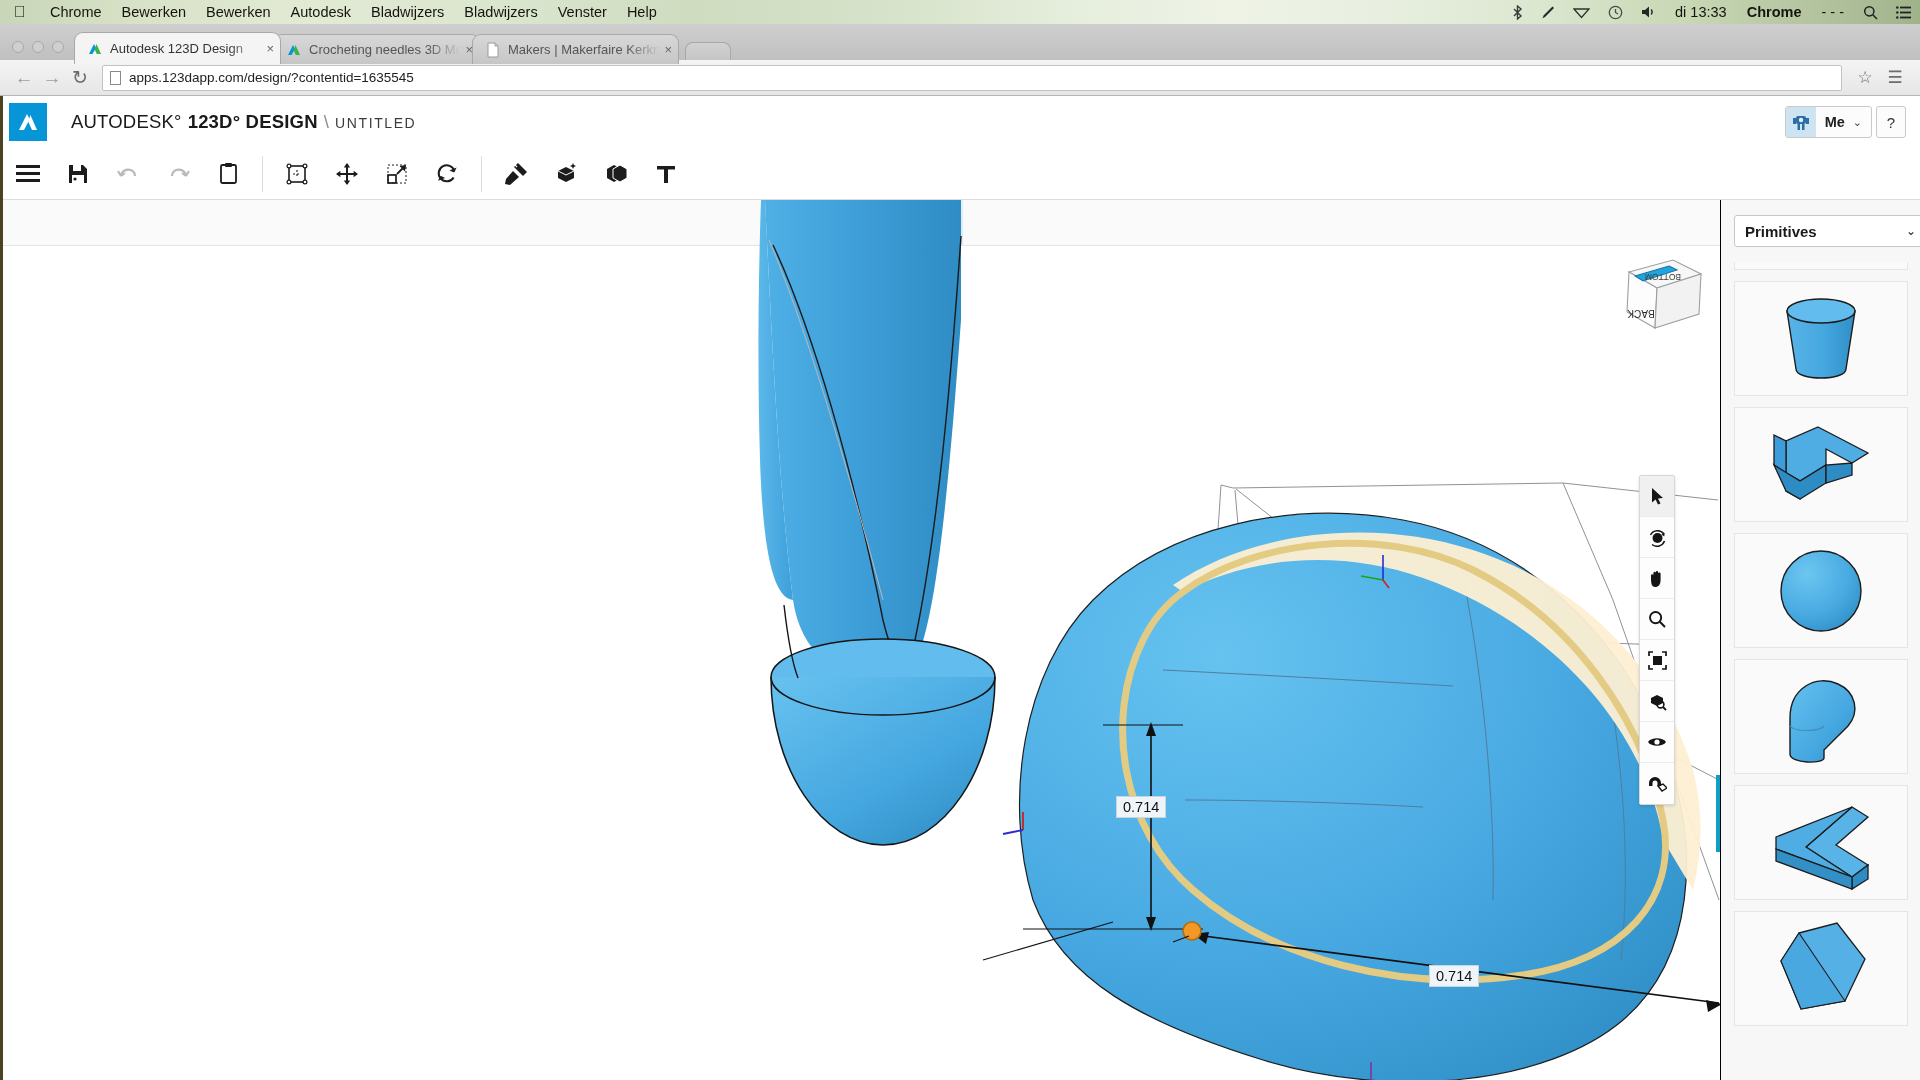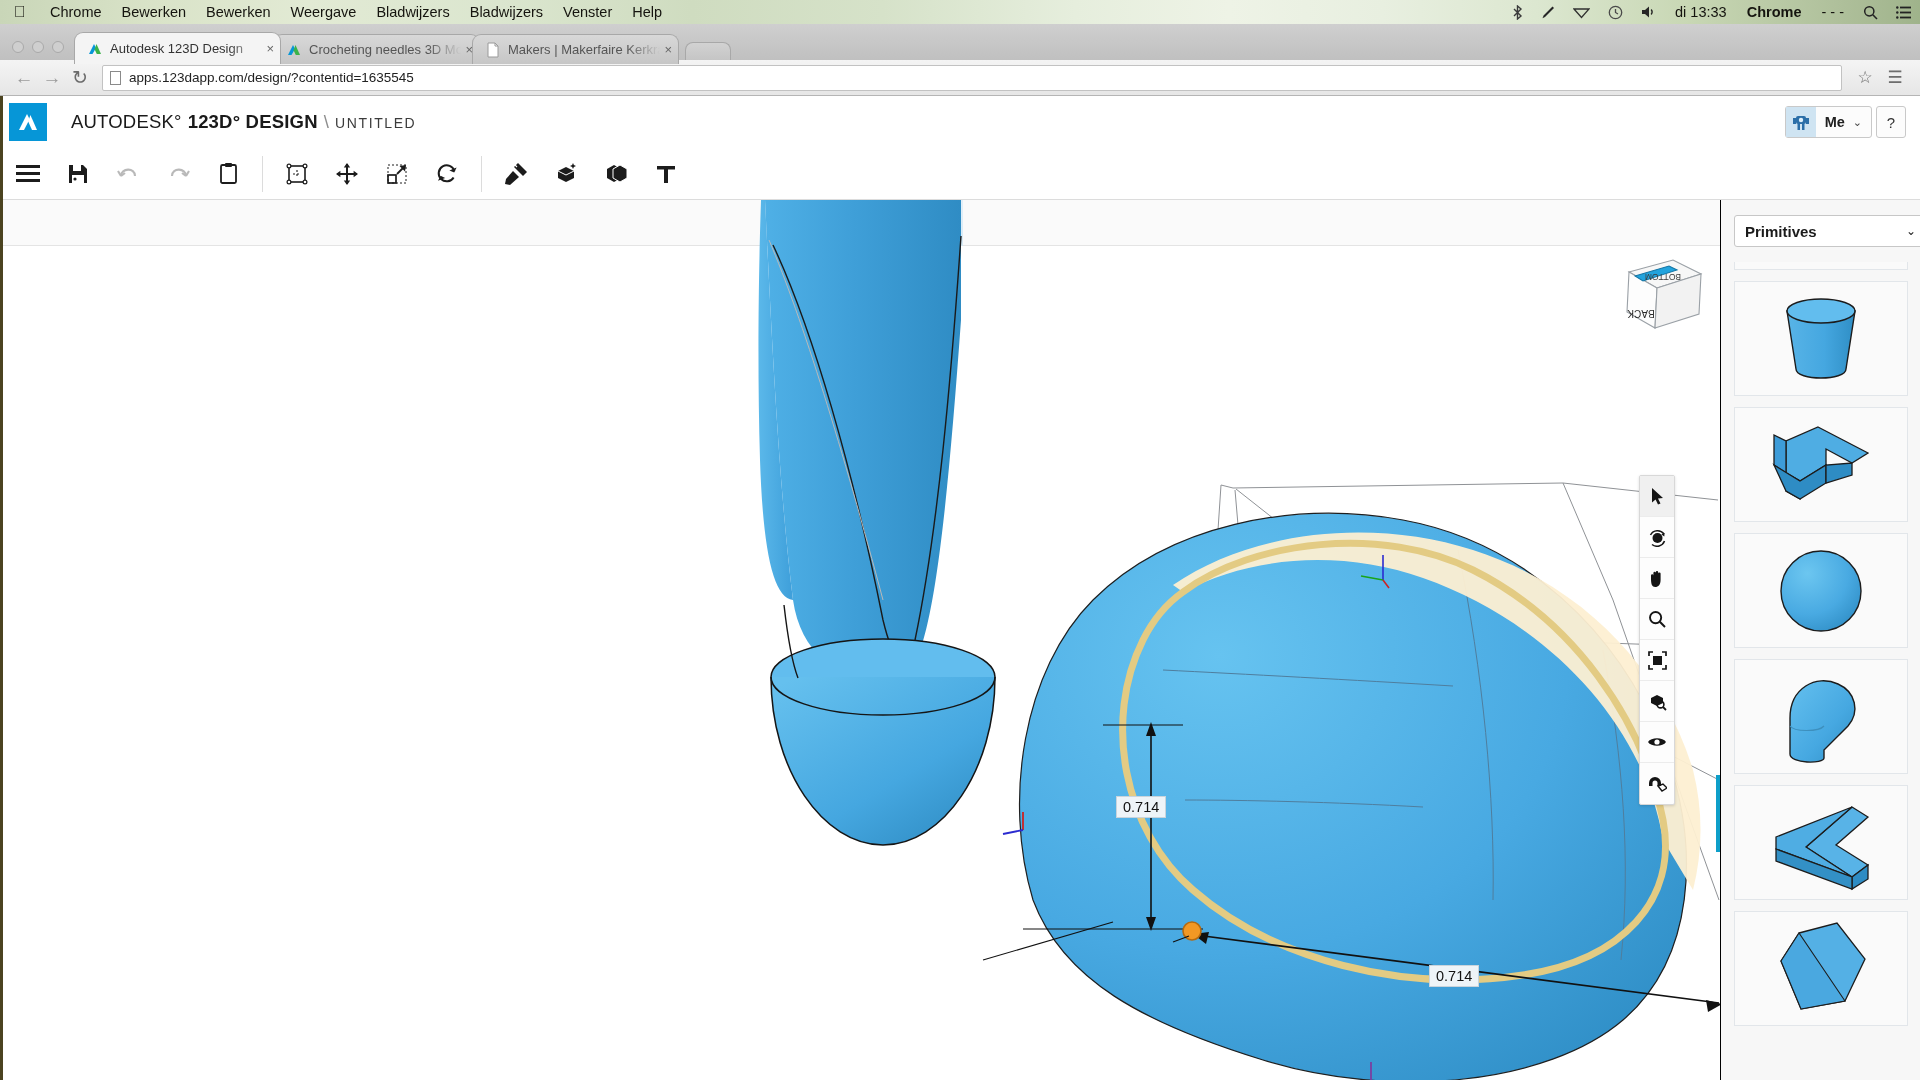--- a/index.html
+++ b/index.html
@@ -192,21 +192,21 @@
   .prim-tile.first { height: 62px; margin-top: -54px; }
 </style>
 </head>
 <body>
 
 <div id="mac-menubar">
   <span class="apple-logo"></span>
   <span class="m-item bold">Chrome</span>
   <span class="m-item">Bewerken</span>
   <span class="m-item">Bewerken</span>
-  <span class="m-item">Weergave</span>
+  <span class="m-item">Autodesk</span>
   <span class="m-item">Bladwijzers</span>
   <span class="m-item">Bladwijzers</span>
   <span class="m-item">Venster</span>
   <span class="m-item">Help</span>
   <span class="spacer"></span>
   <span class="s-item">
     <svg width="11" height="15" viewBox="0 0 11 15">
         <path d="M2 4 L9 11 L5.5 14 V1 L9 4 L2 11" fill="none" stroke="#3a3a3a" stroke-width="1.4"></path>
       </svg>
   </span>

